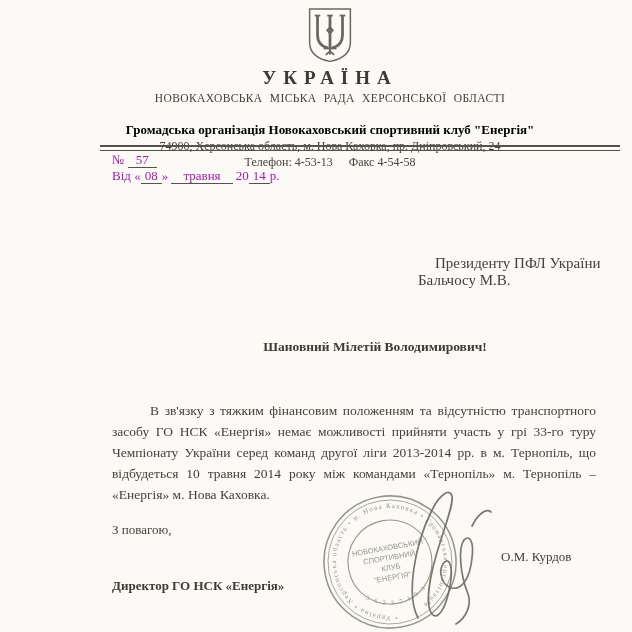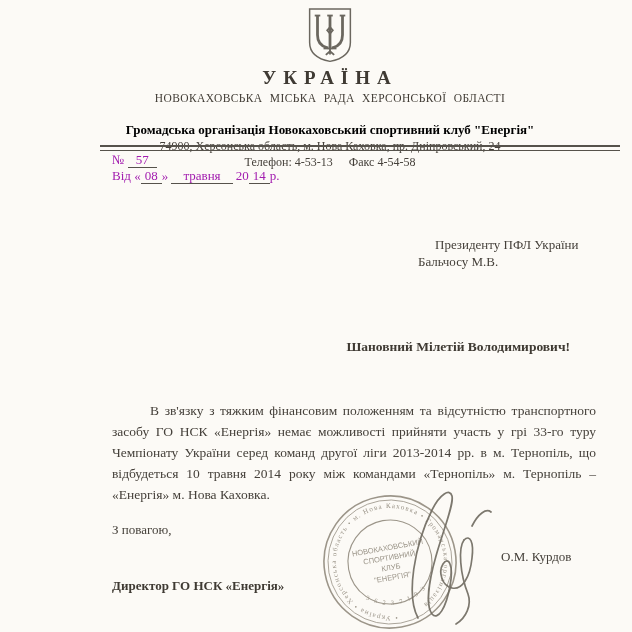--- a/index.html
+++ b/index.html
@@ -22,24 +22,24 @@
   .phone span{margin:0 8px;}
   
   .rule{position:absolute;left:100px;top:145px;width:520px;height:3px;
     border-top:2.5px solid #56524b;border-bottom:1px solid #56524b;}
   
   .ref{position:absolute;left:112px;top:152px;font-size:13px;line-height:16px;color:#a21caf;}
   .u{border-bottom:1px solid #56524b;padding:0 4px;}
   .u.num{padding:0 8px;}
   .u.month{padding:0 12px;}
   
-  .addressee{position:absolute;left:418px;top:236px;font-size:13px;line-height:17px;}
+  .addressee{position:absolute;left:418px;top:255px;font-size:15px;line-height:17px;}
   .addressee .l1{padding-left:17px;}
   
-  .salutation{position:absolute;left:180px;top:339px;width:390px;text-align:right;
+  .salutation{position:absolute;left:180px;top:339px;width:390px;text-align:center;
     font-weight:bold;font-size:13.5px;color:#3f3a33;}
   
   .body-par{position:absolute;left:112px;top:400px;width:484px;
     font-size:13.5px;line-height:21px;text-align:justify;text-indent:38px;}
   
   .regards{position:absolute;left:112px;top:513px;font-size:13px;margin-top:9px;}
   .position{position:absolute;left:112px;top:578px;font-size:13px;font-weight:bold;color:#3f3a33;}
   .signer{position:absolute;left:501px;top:549px;font-size:13px;}
   
   .stamp{position:absolute;left:314px;top:492px;opacity:.88;}

